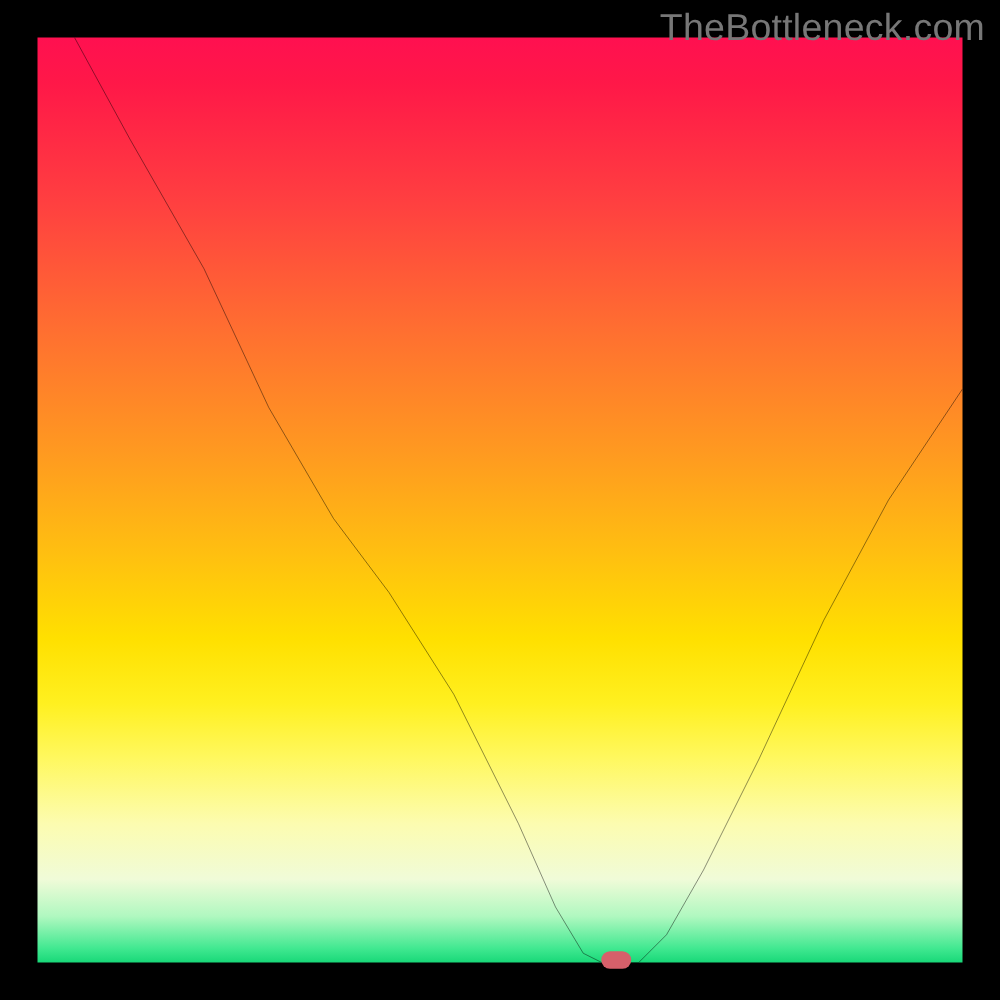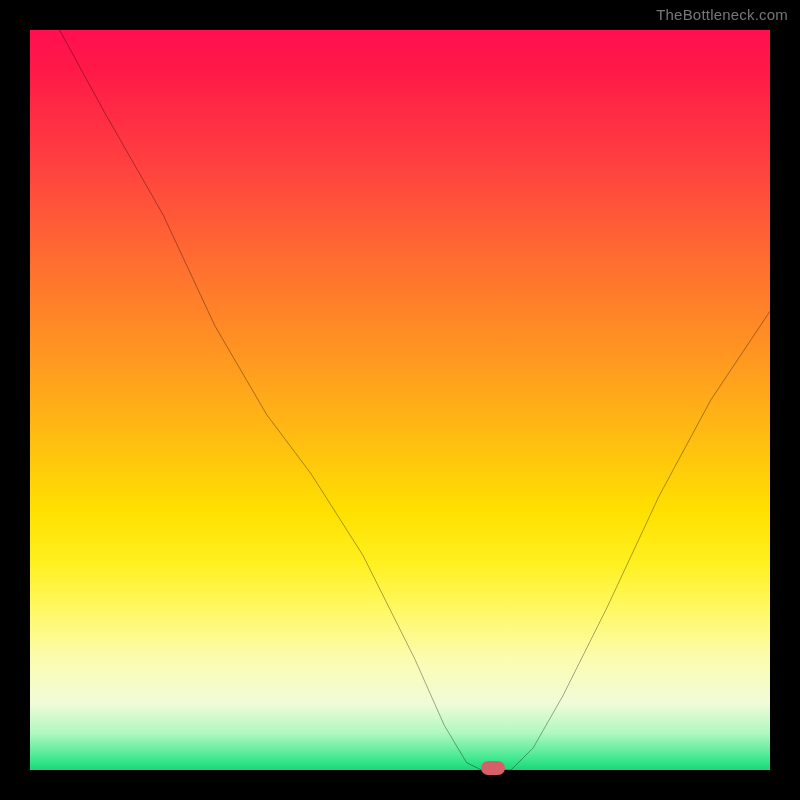--- a/index.html
+++ b/index.html
@@ -9,21 +9,21 @@
     background: #000;
     position: relative;
     font-family: Arial, sans-serif;
     overflow: hidden;
   }
   .watermark {
     position: absolute;
     top: 6px;
     right: 12px;
     color: #777;
-    font-size: 15px;
+    font-size: 30px;
     font-weight: 500;
     z-index: 10;
     letter-spacing: 0.2px;
   }
   .plot-area {
     position: absolute;
     left: 30px;
     top: 30px;
     width: 740px;
     height: 740px;

